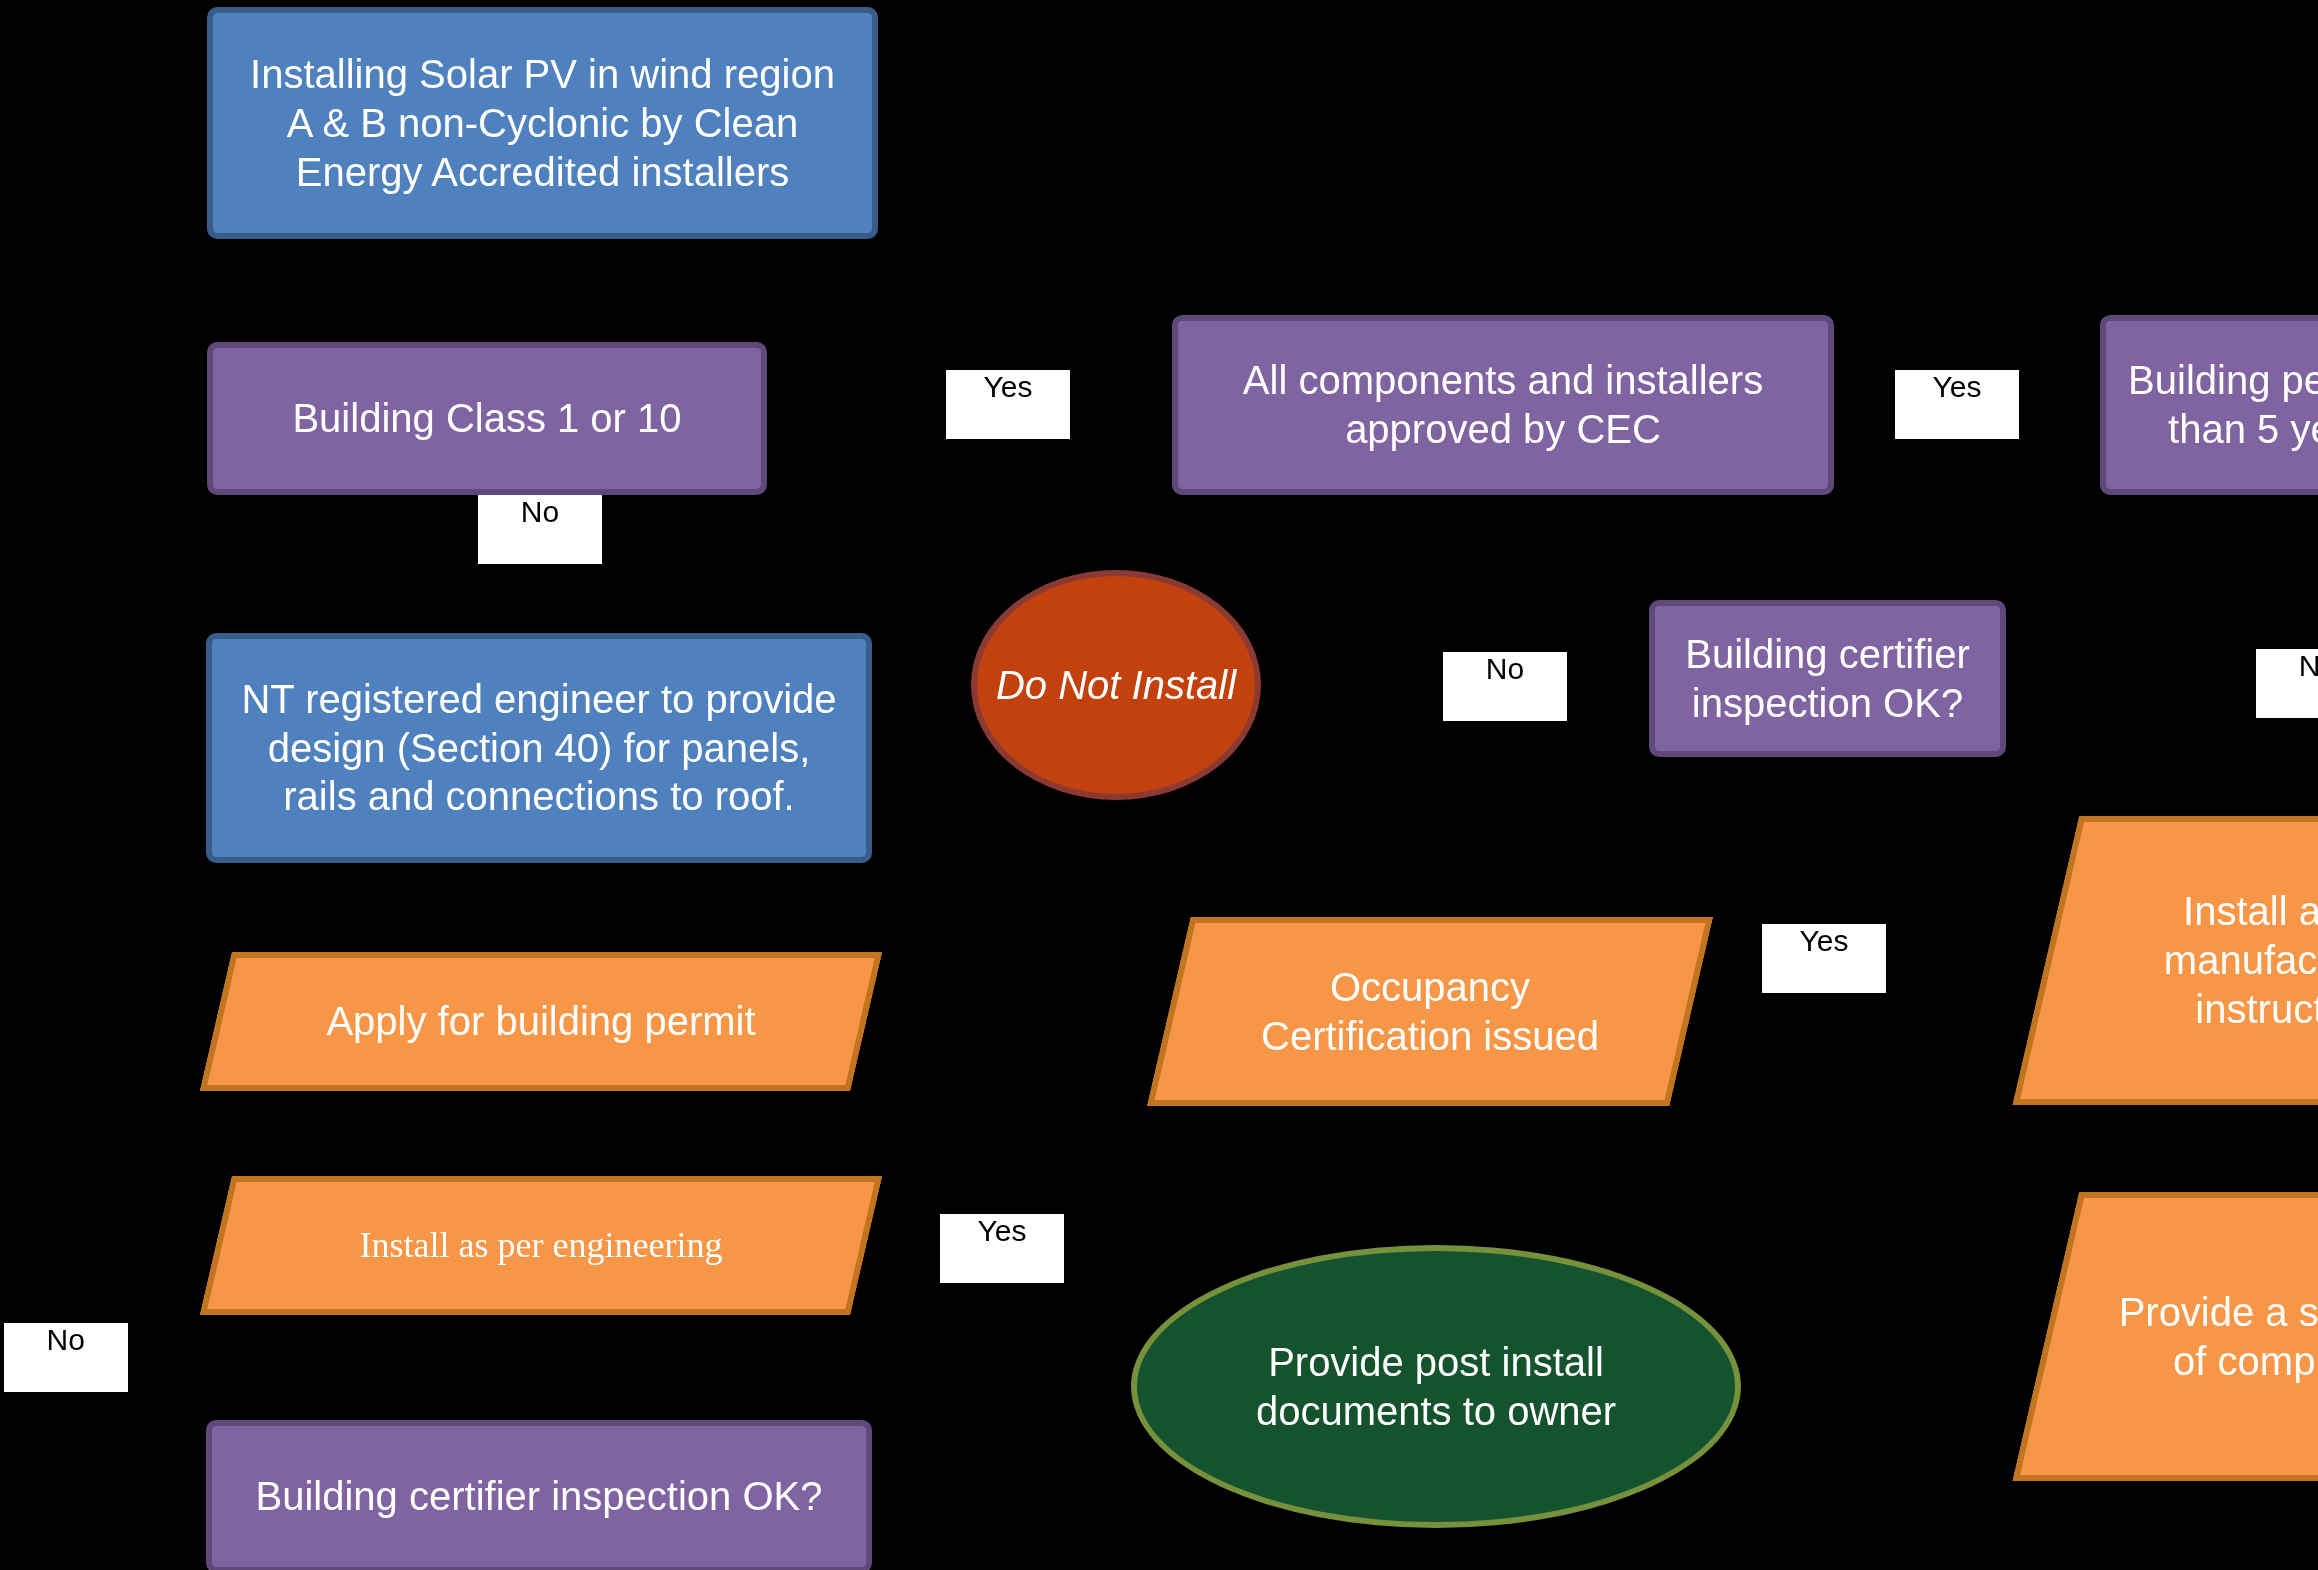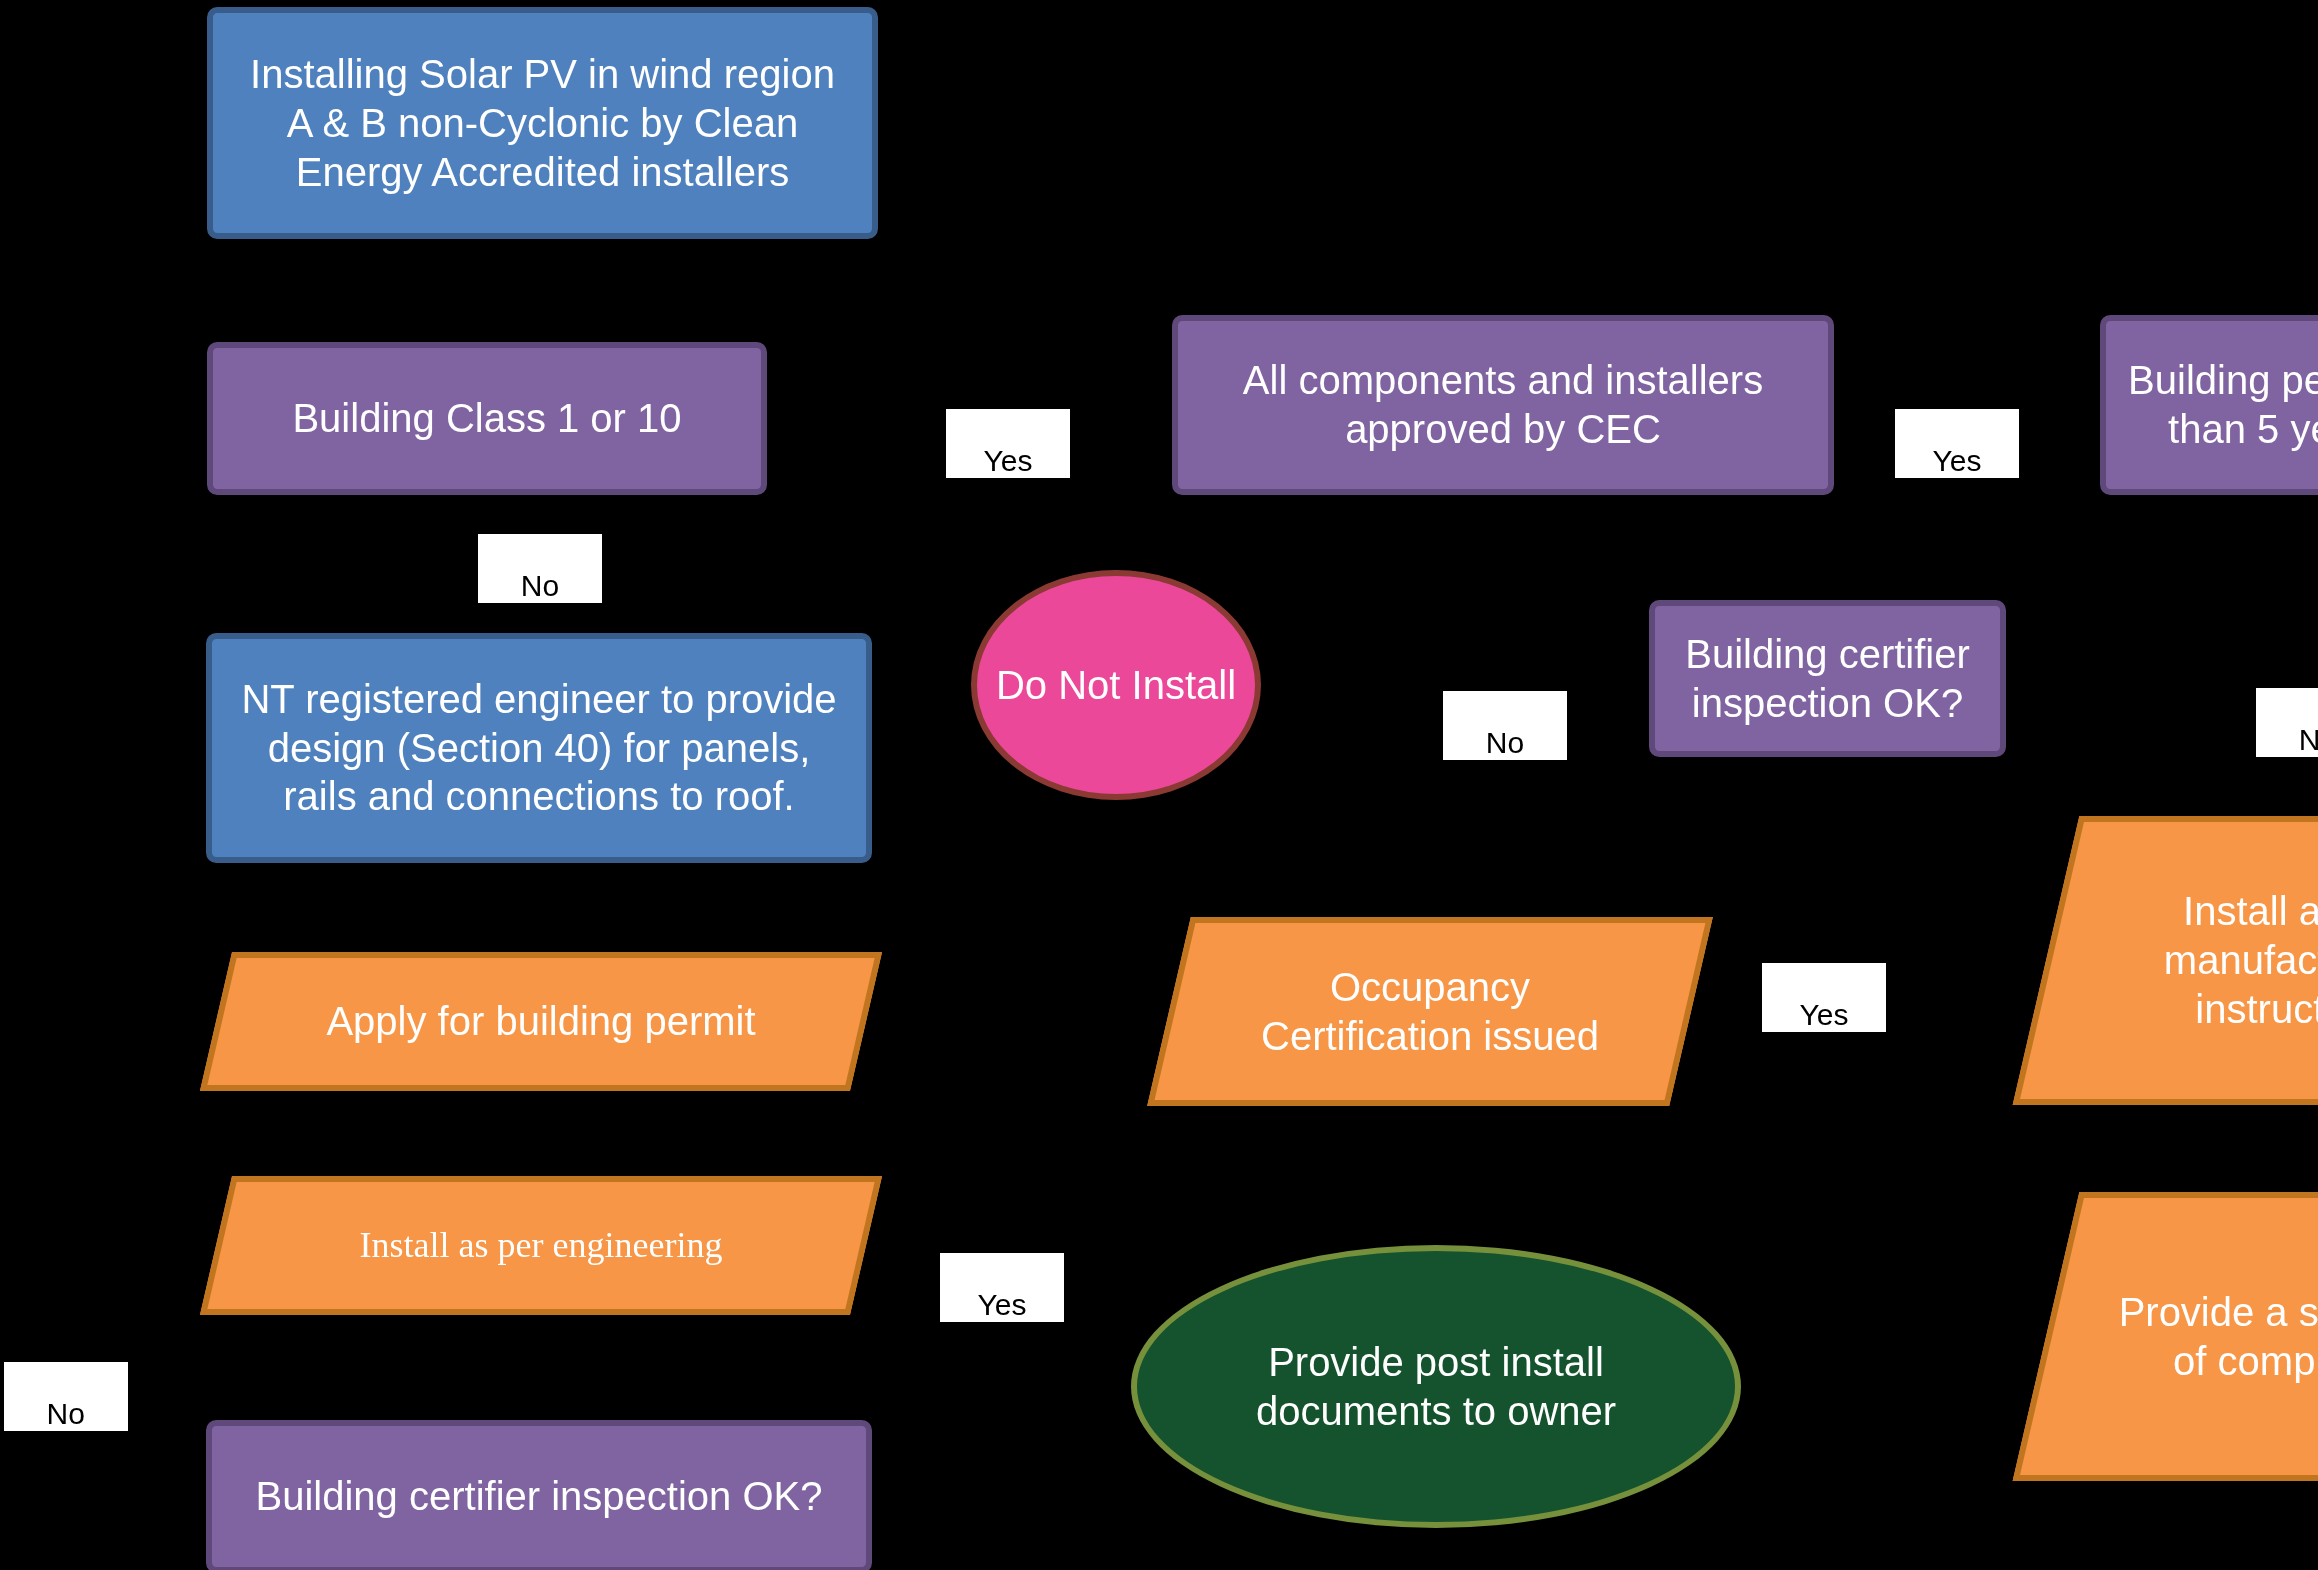--- a/index.html
+++ b/index.html
@@ -56,41 +56,41 @@
     display: flex;
     align-items: center;
     justify-content: center;
     text-align: center;
     color: #FFFFFF;
     line-height: 1.22;
     white-space: pre-line;
   }
   
   .ellipse-red {
-    background: #ec4899;
+    background: #c2410c;
     border: 6.5px solid #8B3A33;
     border-radius: 50%;
+    font-style: italic;
   }
   
   .ellipse-green {
     background: #14532d;
     border: 6.5px solid #77903C;
     border-radius: 50%;
   }
   
   .label-box {
     position: absolute;
     background: #FFFFFF;
     color: #000000;
     display: flex;
-    align-items: flex-end;
+    align-items: flex-start;
     justify-content: center;
     box-sizing: border-box;
     font-size: 30px;
-    margin-top: 39px;
   }
 </style>
 </head>
 <body>
 
 <div id="canvas">
 
   <div class="node rect-blue" style="left:207px; top:7.4px; width:671px; height:232px; font-size:40px; padding:1px 32px;">
     <span>Installing Solar PV in wind region A &amp; B non-Cyclonic by Clean Energy Accredited installers</span>
   </div>

